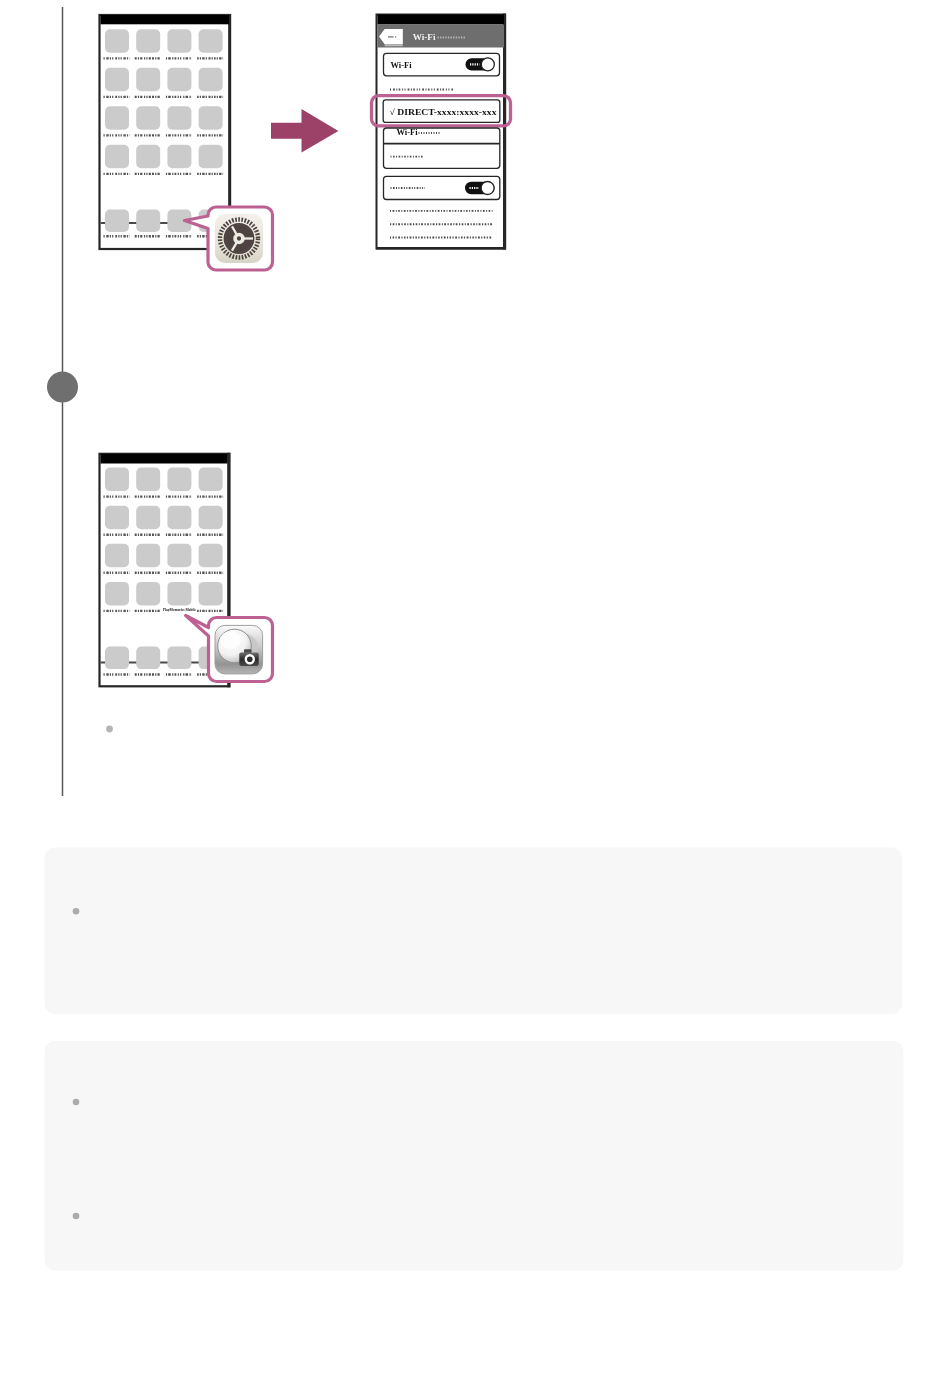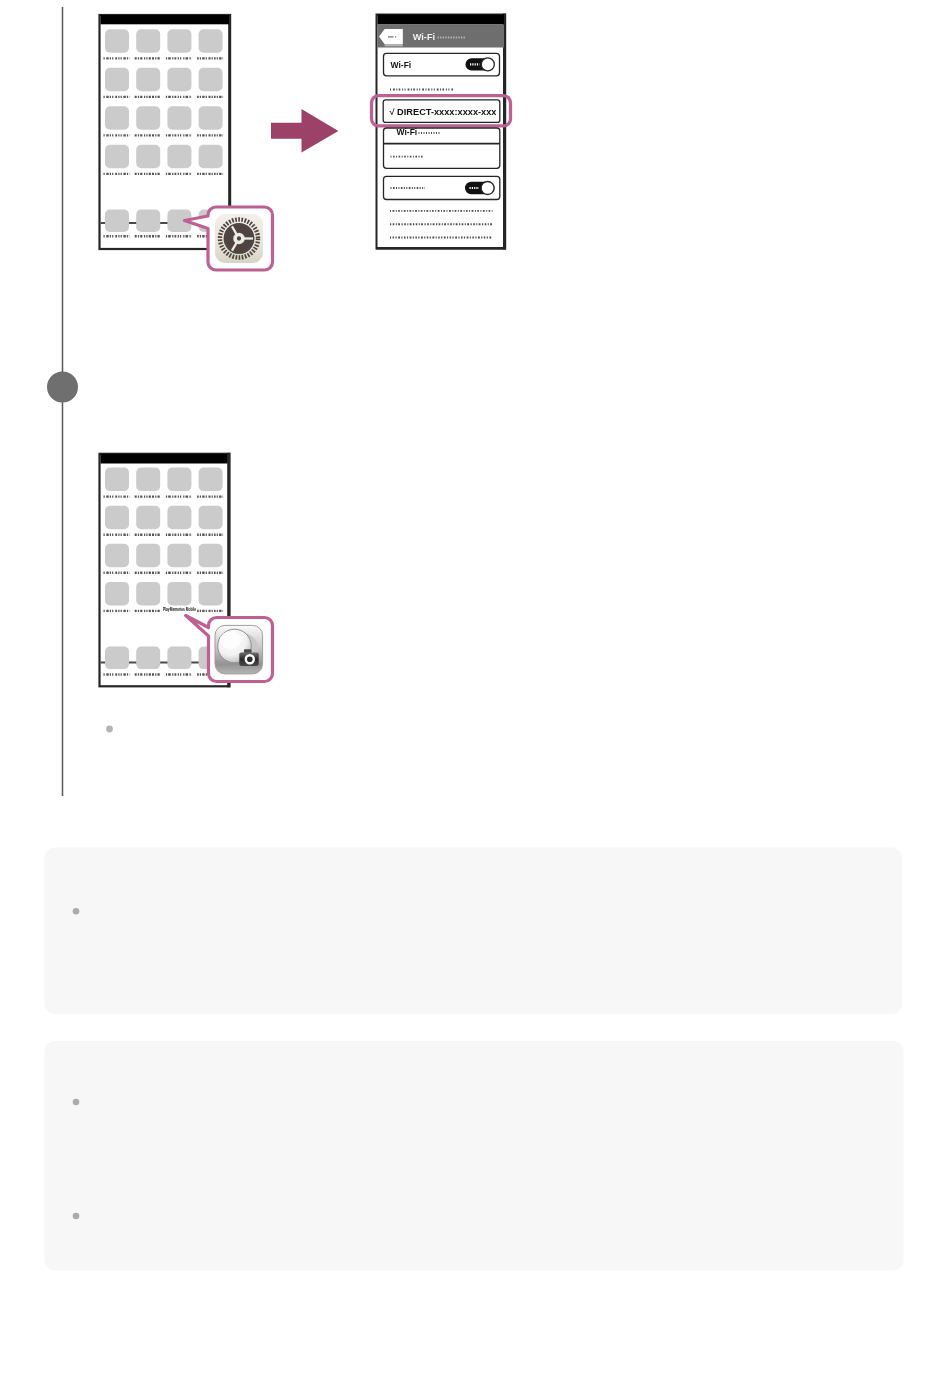--- a/index.html
+++ b/index.html
@@ -1,17 +1,17 @@
 <!DOCTYPE html>
 <html><head>
 <meta charset="utf-8">
 <style>
   html,body{margin:0;padding:0;background:#fff;width:950px;height:1379px;overflow:hidden;
     font-family:"Liberation Sans",sans-serif;}
-  .stage{position:relative;width:950px;height:1085px;background:#fff;}
+  .stage{position:relative;width:950px;height:1085px;background:#fff;font-family:Liberation Serif, serif;}
   svg{position:absolute;left:0;top:0;}
 </style>
 </head>
 <body>
 <div class="stage">
 <svg width="950" height="1379" viewBox="0 0 950 1379">
 <defs>
   <rect id="ic" width="24" height="23.5" rx="5" fill="#cbcbcb"></rect>
   <rect id="icd" width="24" height="22.5" rx="5" fill="#cbcbcb"></rect>
   <line id="lbA" x1="0" x2="26" y1="0" y2="0" stroke="#555" stroke-width="2.4" stroke-dasharray="1.2 1.6 2.4 1.1 1.2 1.1 1.2 2 1.8 1.2 1.2 1.1"></line>

